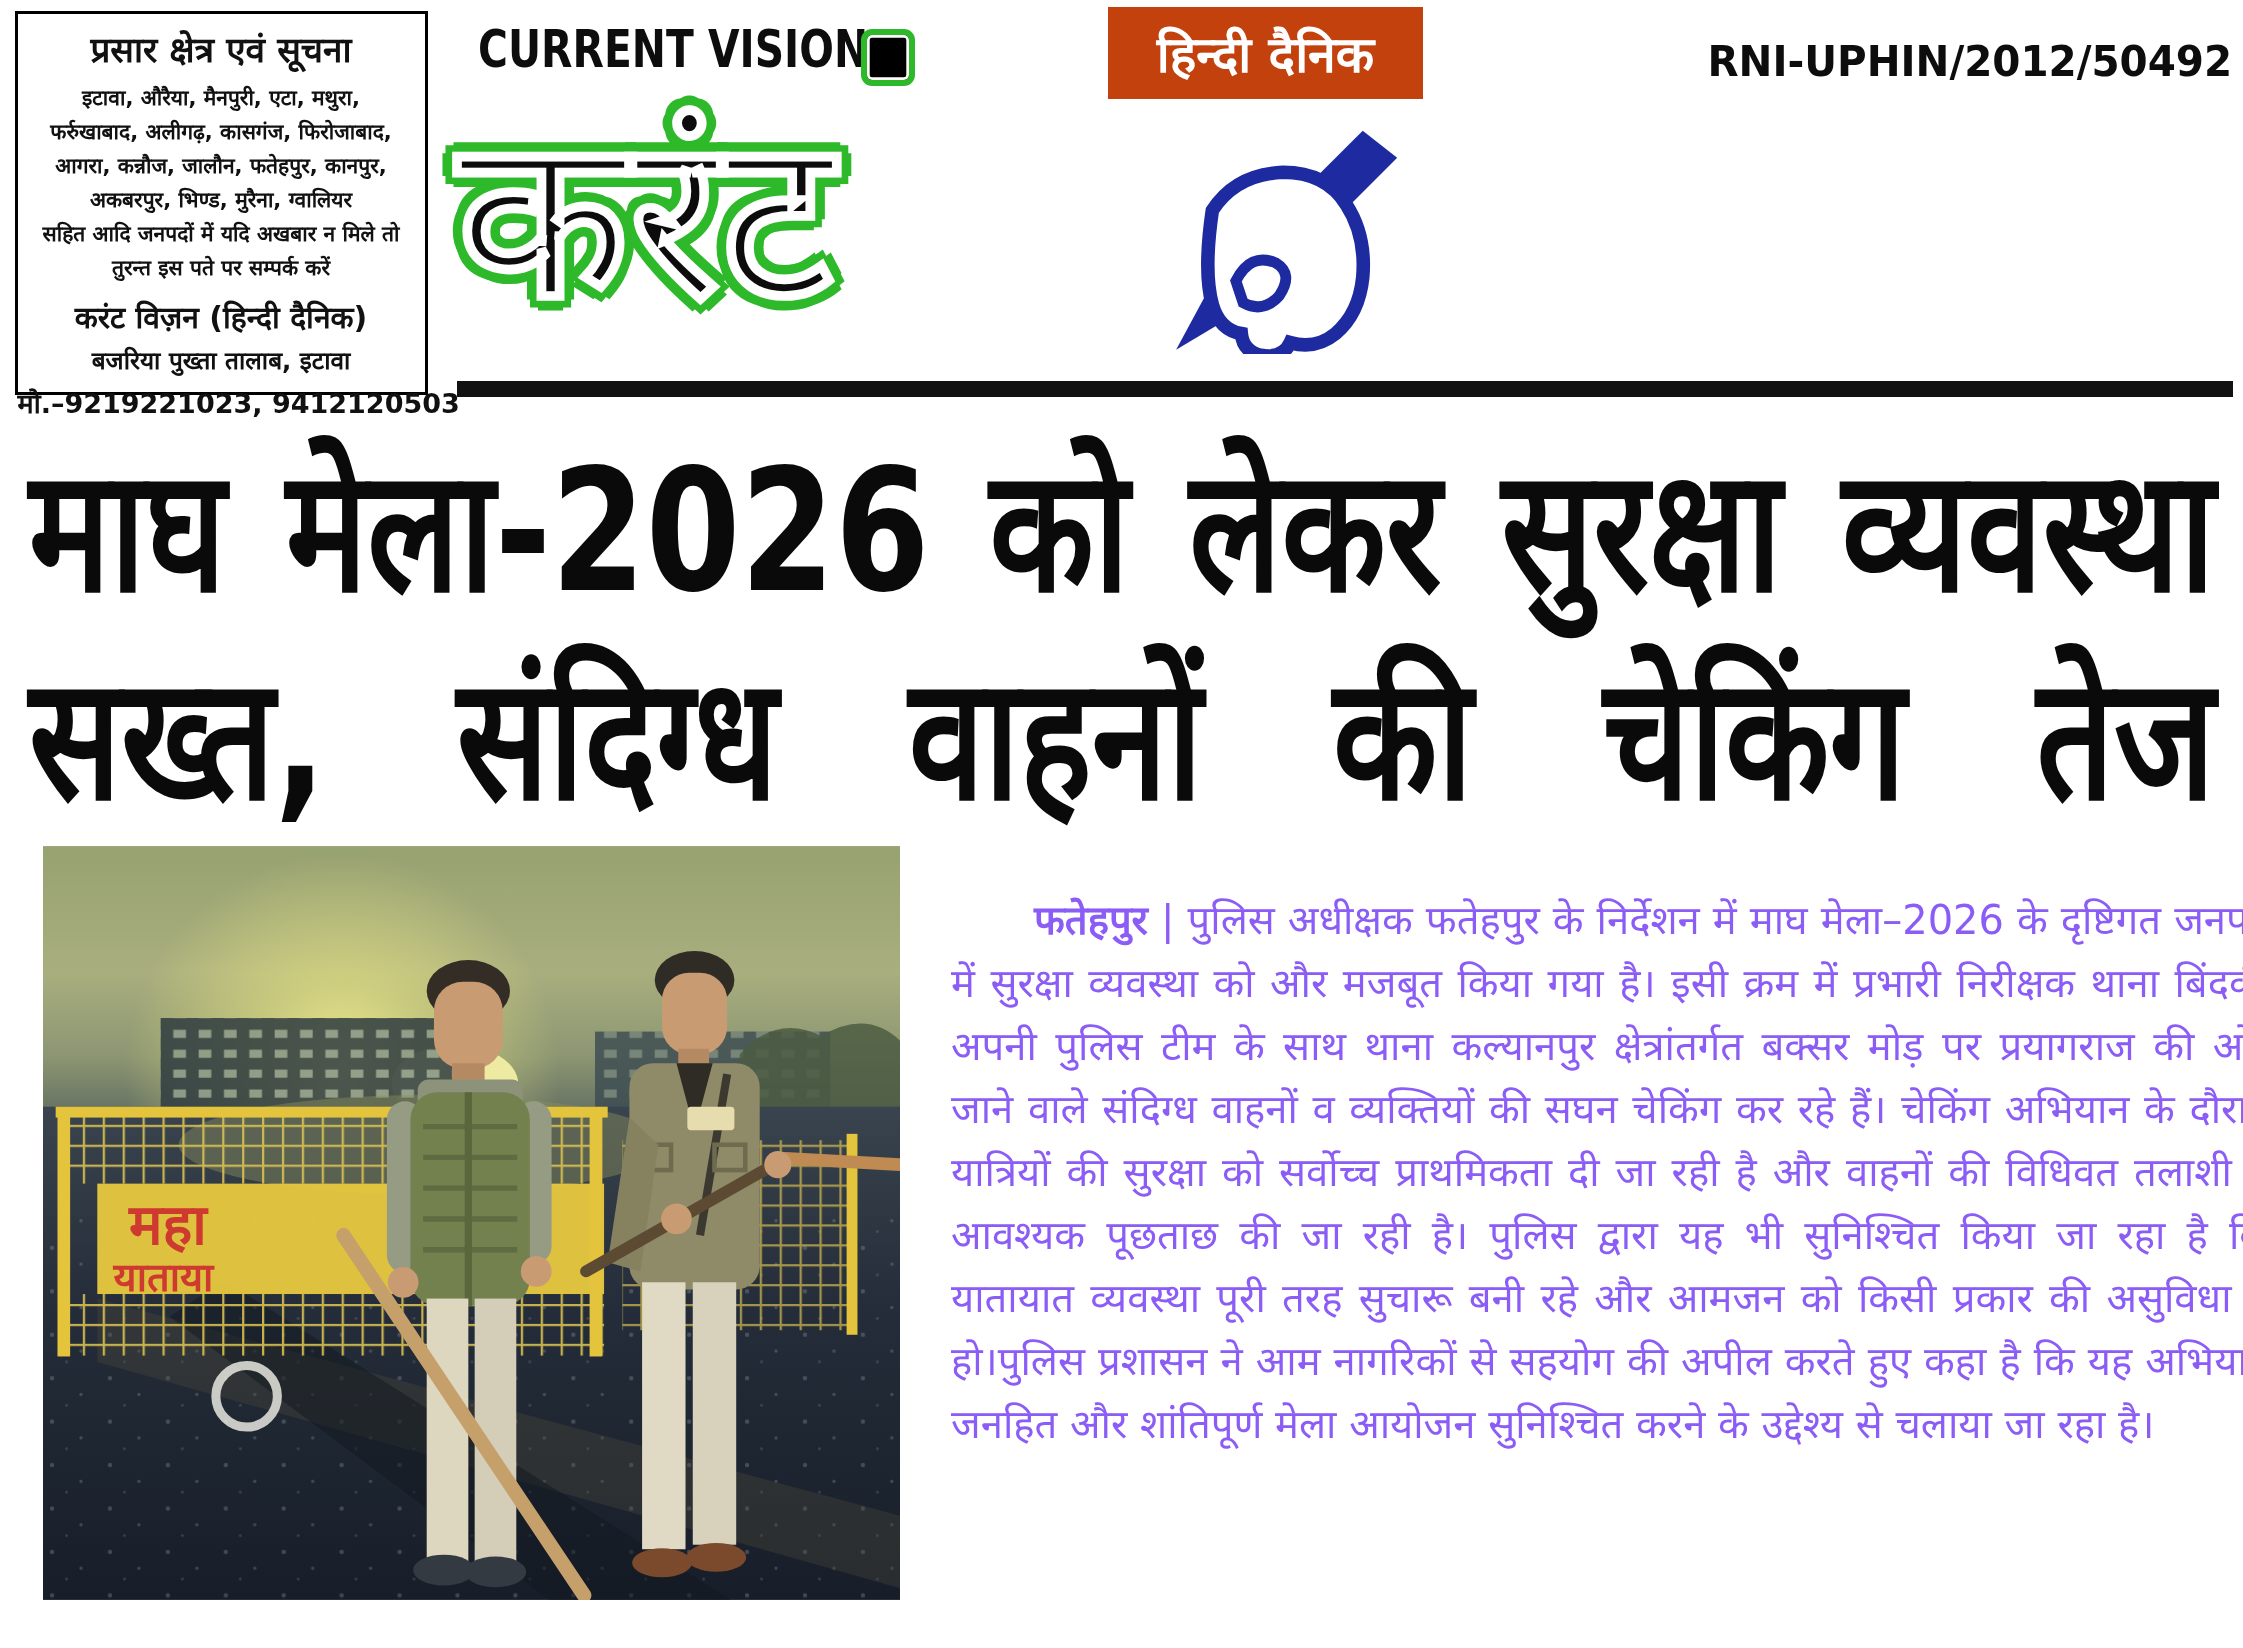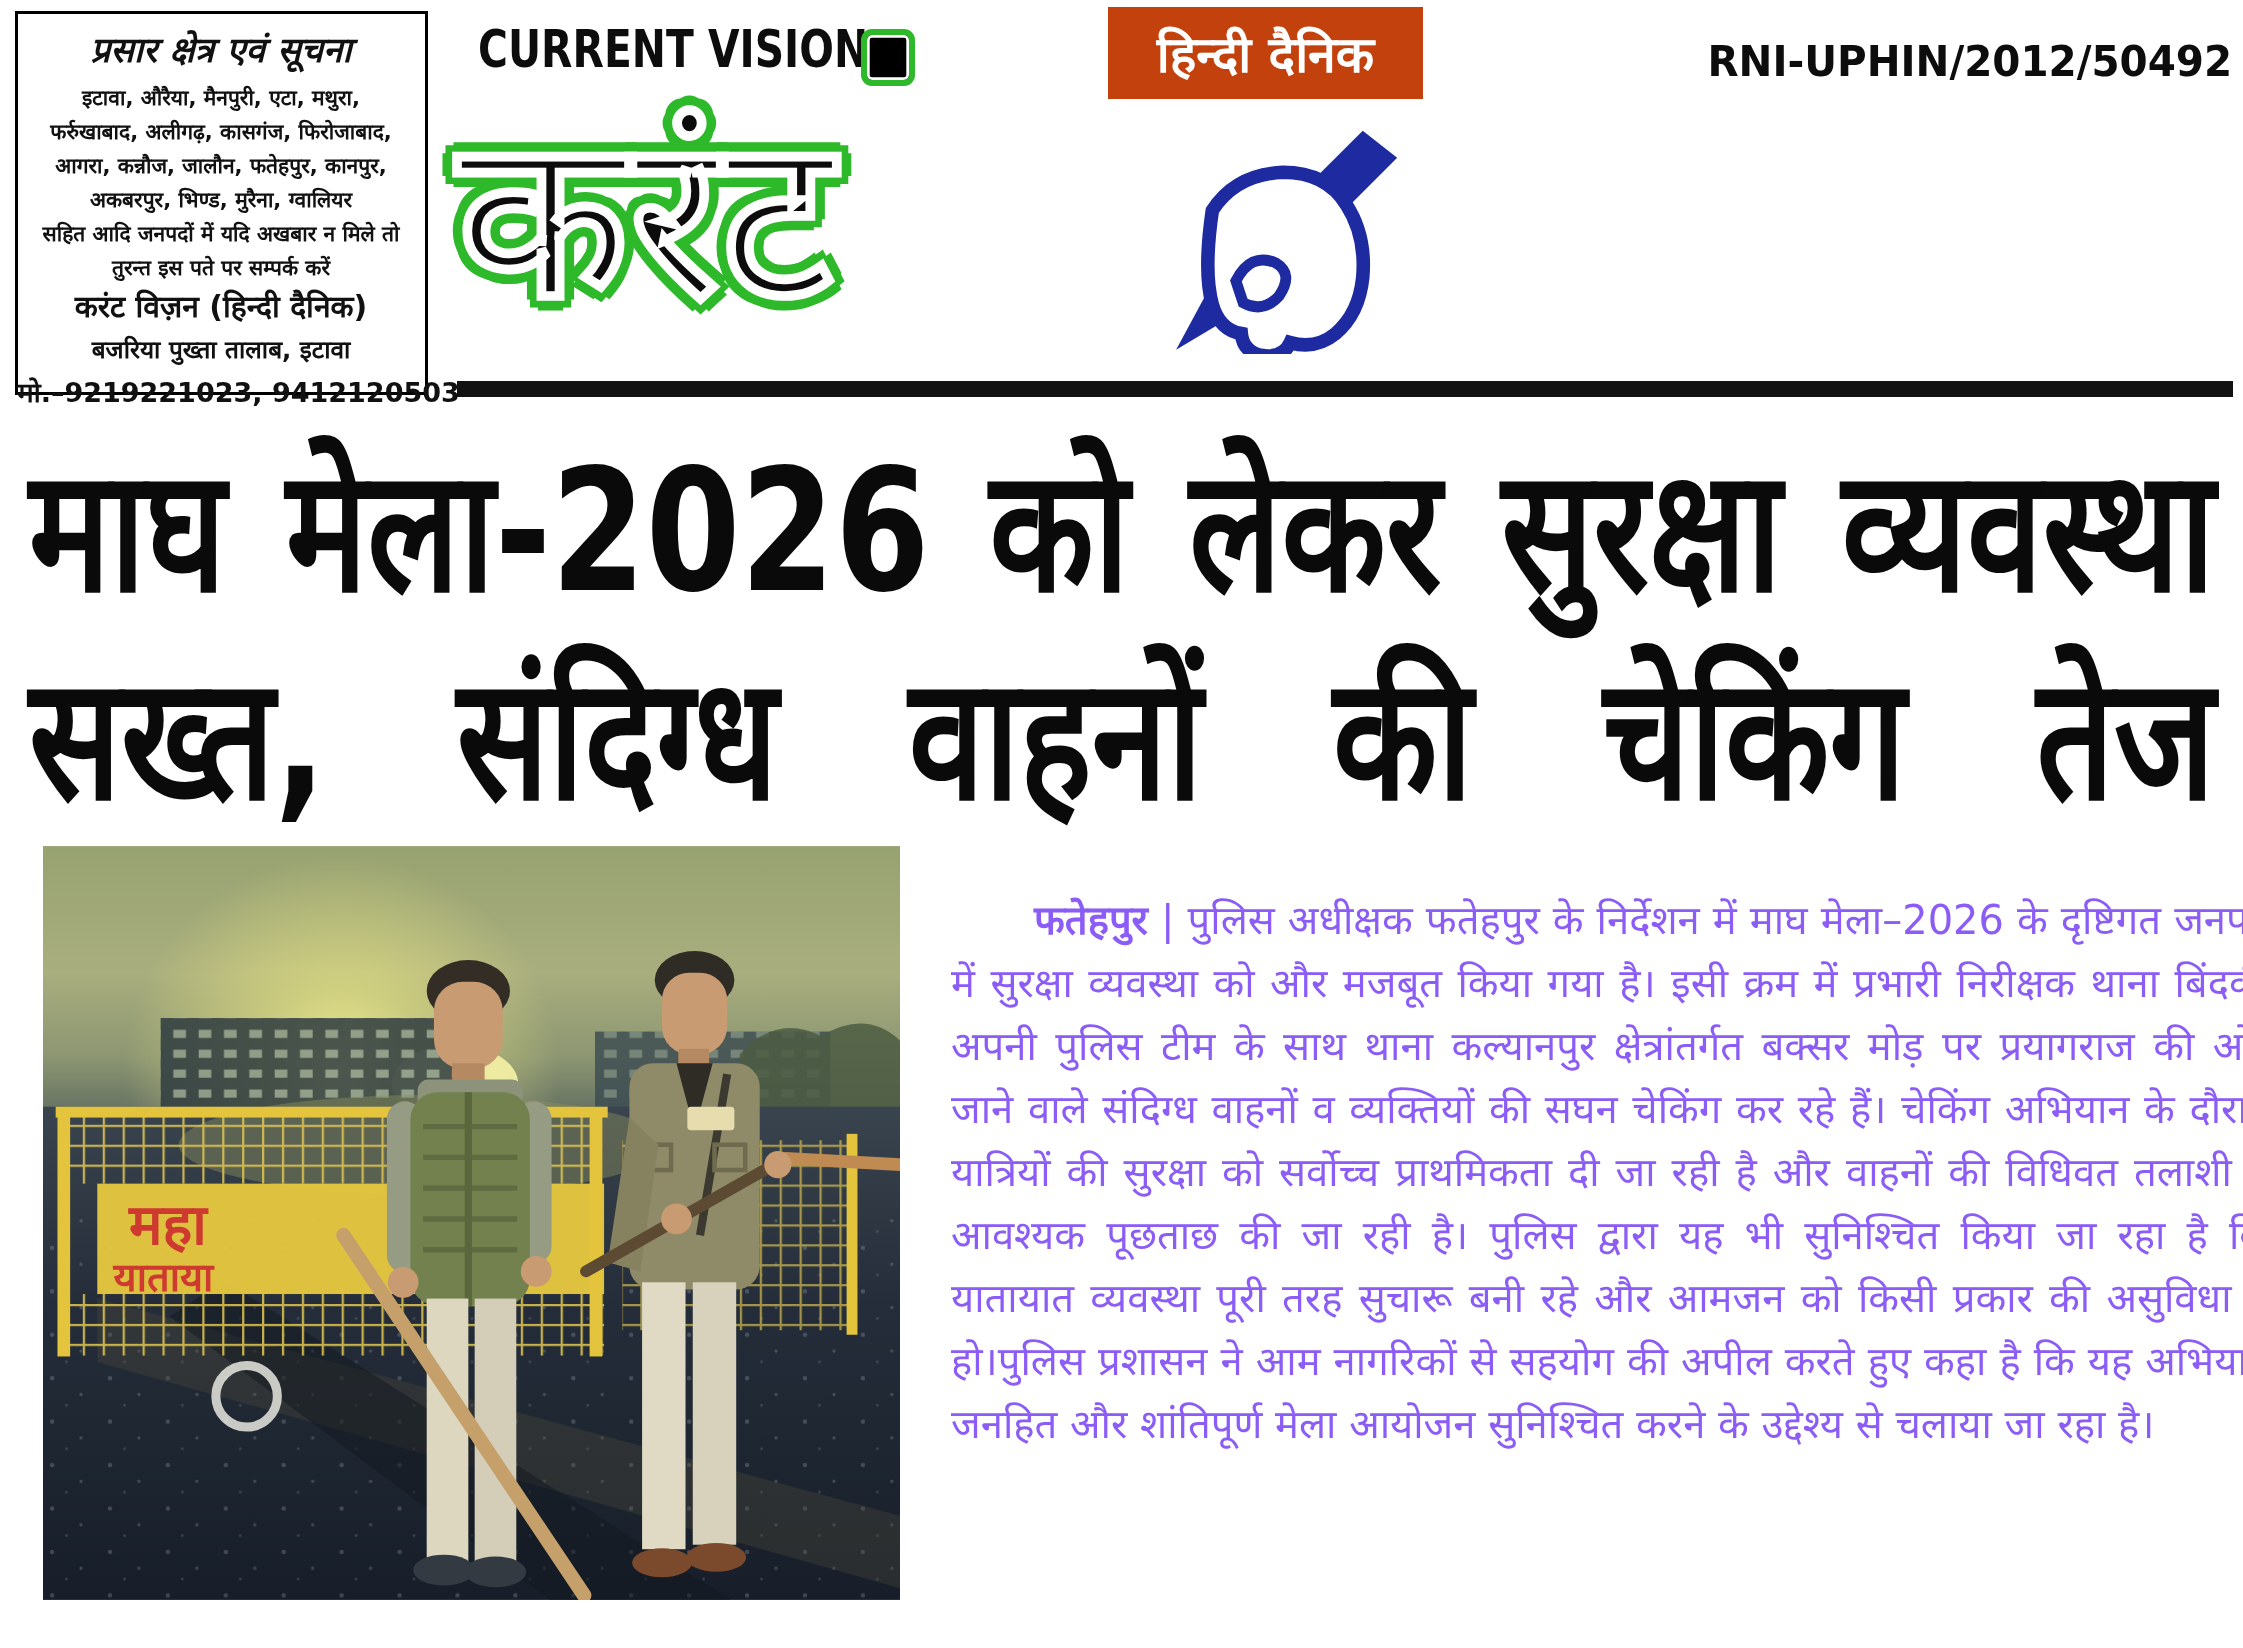--- a/index.html
+++ b/index.html
@@ -2,23 +2,23 @@
 <html style="font-size:14.5px"><head>
 <meta charset="utf-8">
 <style>
   html,body{margin:0;padding:0;background:#ffffff;}
   .page{position:relative;width:2243px;height:1648px;background:#ffffff;overflow:hidden;
         font-family:"DejaVu Sans",sans-serif;color:#111;}
 
   
   .info-box{position:absolute;left:14.5px;top:11px;width:413px;height:384px;border:3.6px solid #000;
             box-sizing:border-box;text-align:center;padding-top:7.2px;background:#fff;}
-  .ib-title{font-size:35px;font-weight:800;white-space:nowrap;margin:3.6px 0 9px;font-style:italic;}
+  .ib-title{font-size:35px;font-weight:800;white-space:nowrap;margin:3.6px 0 9px;}
   .ib-line{font-size:21px;font-weight:700;line-height:34px;white-space:nowrap;}
-  .ib-contact{font-size:30px;font-weight:800;white-space:nowrap;margin-top:0;}
+  .ib-contact{font-size:30px;font-weight:800;white-space:nowrap;margin-top:11px;}
   .ib-addr{font-size:24.4px;font-weight:700;white-space:nowrap;margin-top:6.3px;}
   .ib-phone{font-size:27px;font-weight:800;white-space:nowrap;margin-top:8.1px;}
 
   
   .brand-en{position:absolute;left:478px;top:20px;font-size:51px;font-weight:800;letter-spacing:0px;
             transform:scaleX(.8);transform-origin:left top;white-space:nowrap;color:#0d0d0d;}
   .watch-icon{position:absolute;left:861px;top:29px;width:42px;height:45px;background:#000;
               border:6.3px solid #2db929;border-radius:11px;box-shadow:inset 0 0 0 2.7px #fff;}
   .daily-tag{position:absolute;left:1108px;top:7.2px;width:315px;height:92px;background:#c2410c;
              display:flex;align-items:center;justify-content:center;color:#fff;font-size:50px;

